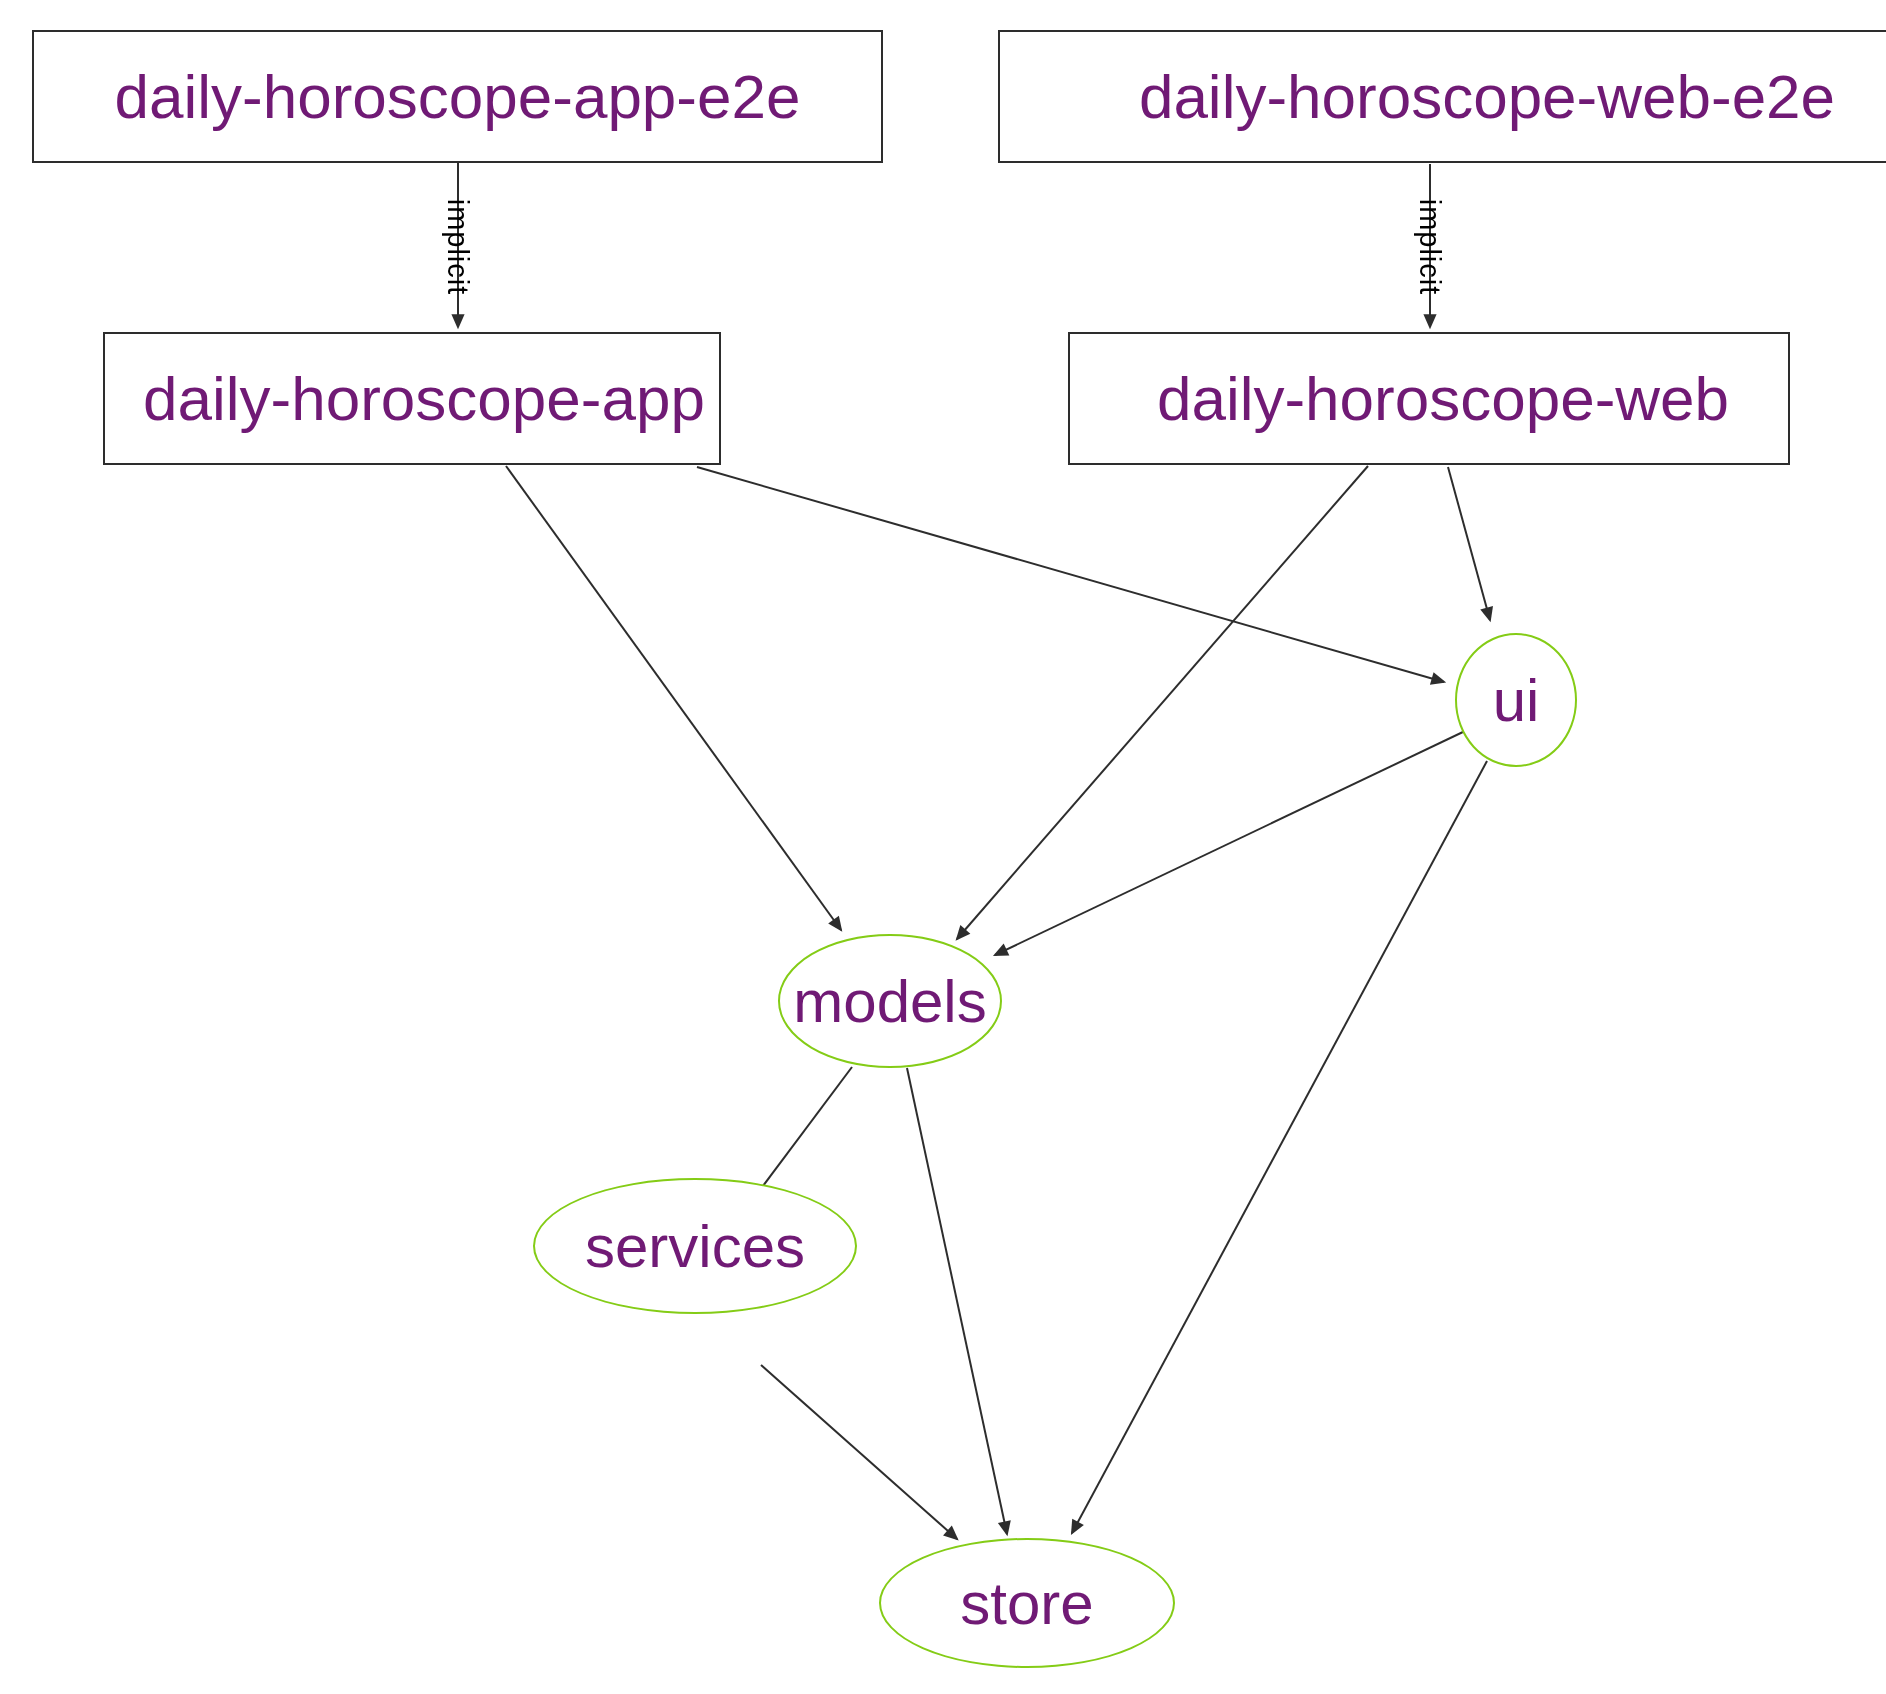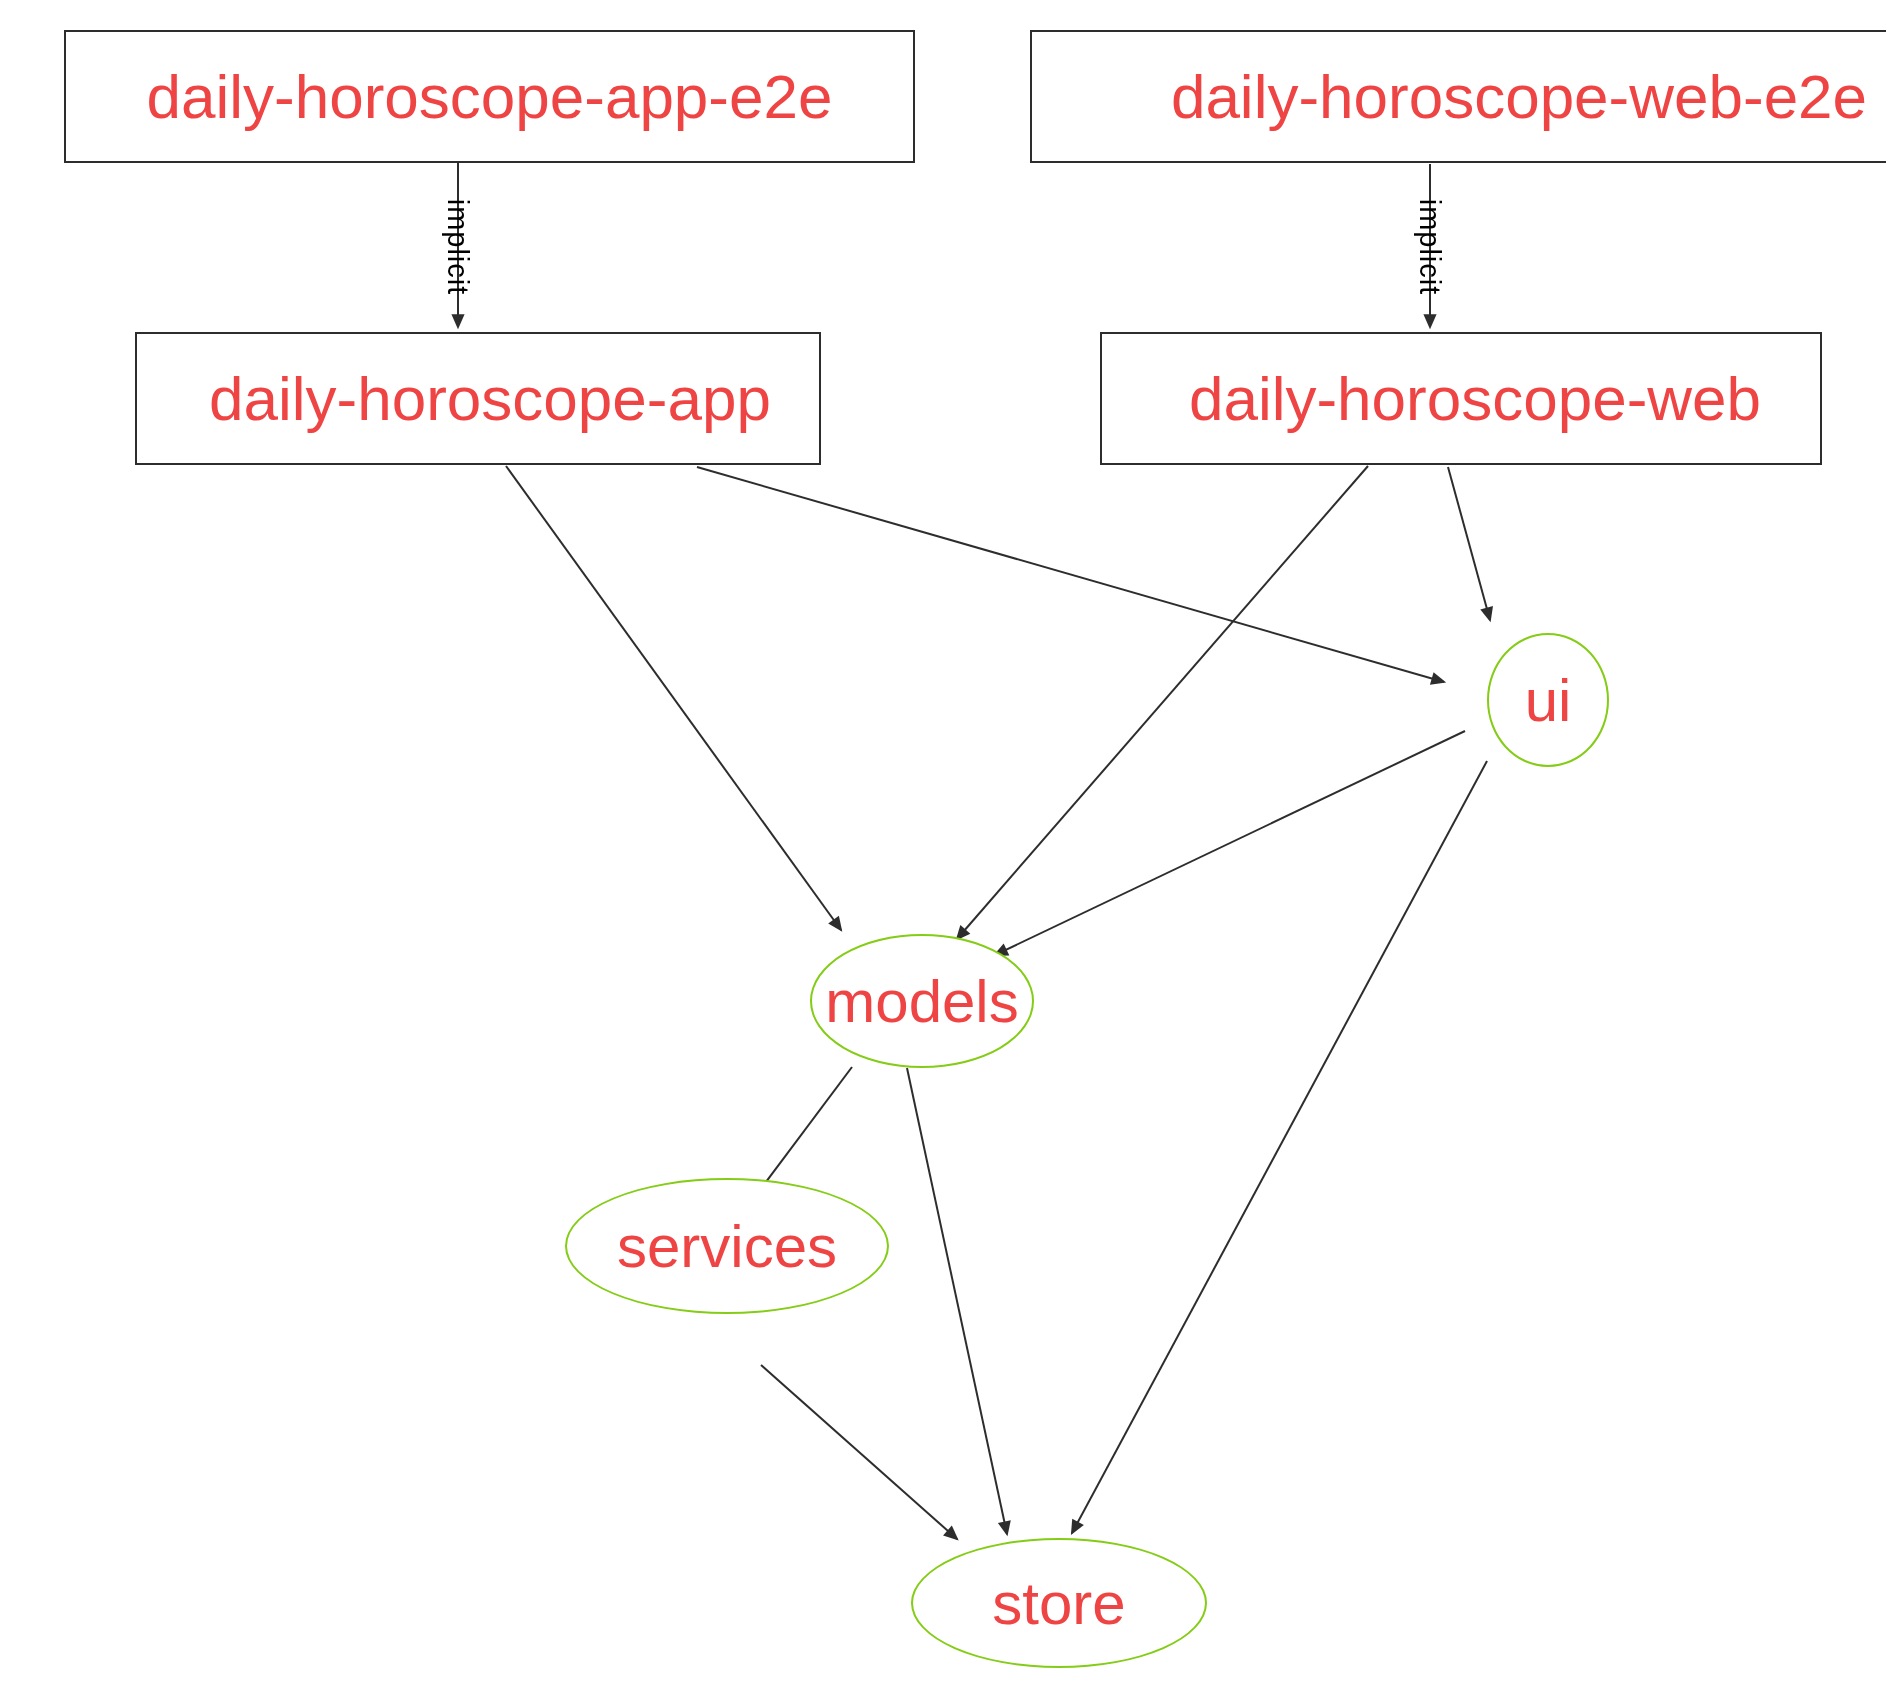--- a/index.html
+++ b/index.html
@@ -26,24 +26,23 @@
     stroke: #2d2d2d;
     stroke-width: 2;
     fill: none;
   }
   .node {
     position: absolute;
     display: flex;
     align-items: center;
     justify-content: center;
     background: #ffffff;
-    color: #ef4444;
+    color: #701a75;
     box-sizing: border-box;
     white-space: nowrap;
-    margin-left: 32px;
   }
   .node-box {
     border: 2px solid #2d2d2d;
     font-size: 62px;
   }
   .node-ellipse {
     border: 2px solid #84cc16;
     border-radius: 50%;
     font-size: 60px;
   }
@@ -79,21 +78,21 @@
     <line class="edge-line" x1="1487" y1="761" x2="1072" y2="1533" marker-end="url(#arrow)"></line>
     <line class="edge-line" x1="852" y1="1067" x2="739" y2="1218" marker-end="url(#arrow)"></line>
     <line class="edge-line" x1="907" y1="1068" x2="1007" y2="1534" marker-end="url(#arrow)"></line>
     <line class="edge-line" x1="761" y1="1365" x2="957" y2="1539" marker-end="url(#arrow)"></line>
   </svg>
 
   <div class="node node-box" style="left:32px; top:30px; width:851px; height:133px;">daily-horoscope-app-e2e</div>
 
   <div class="node node-box" style="left:998px; top:30px; width:978px; height:133px;">daily-horoscope-web-e2e</div>
 
-  <div class="node node-box" style="left:103px; top:332px; width:686px; height:133px;padding-left:24px;">daily-horoscope-app</div>
+  <div class="node node-box" style="left:103px; top:332px; width:618px; height:133px;padding-left:24px;">daily-horoscope-app</div>
 
   <div class="node node-box" style="left:1068px; top:332px; width:722px; height:133px;padding-left:28px;">daily-horoscope-web</div>
 
   <div class="node node-ellipse" style="left:1455px; top:633px; width:122px; height:134px;">ui</div>
 
   <div class="node node-ellipse" style="left:778px; top:934px; width:224px; height:134px;">models</div>
 
   <div class="node node-ellipse" style="left:533px; top:1178px; width:324px; height:136px;">services</div>
 
   <div class="node node-ellipse" style="left:879px; top:1538px; width:296px; height:130px;">store</div>

